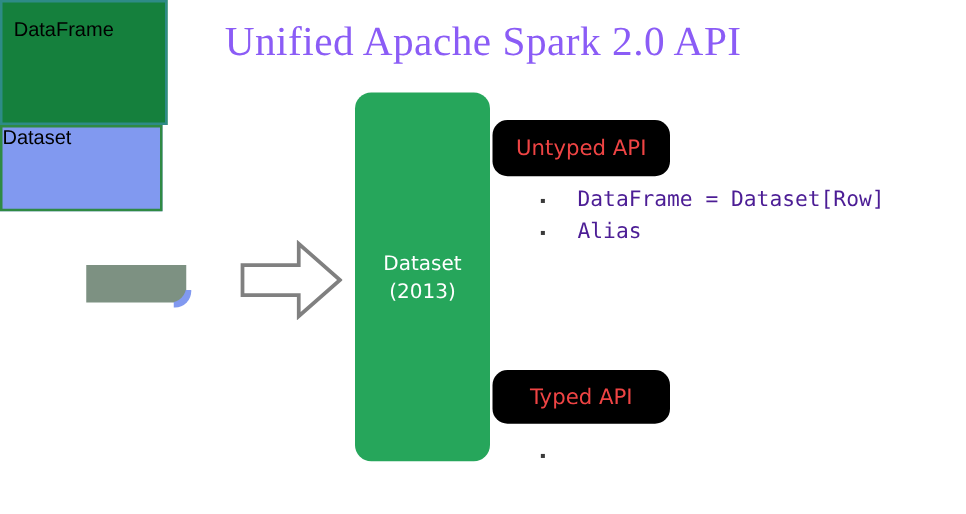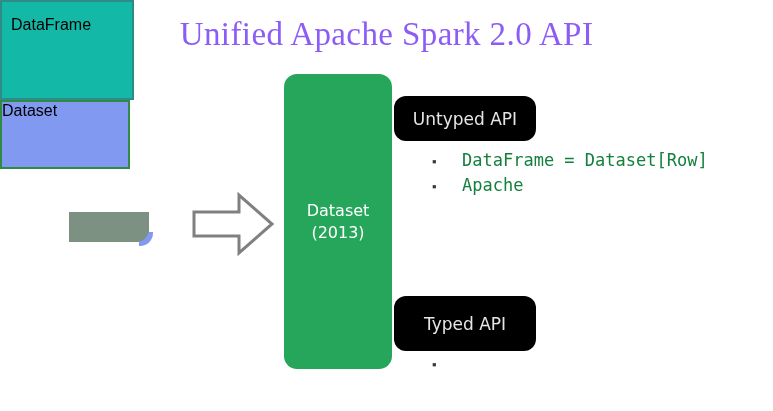--- a/index.html
+++ b/index.html
@@ -30,21 +30,21 @@
     font-weight: 400;
     letter-spacing: 0.4px;
     color: #8b5cf6;
     white-space: pre;
   }
   #dataframe-box {
     left: 30px;
     top: 162px;
     width: 121px;
     height: 82px;
-    background: #14b8a6;
+    background: #15803d;
     border: 2px solid #2e8b87;
     z-index: 2;
     justify-content: flex-start;
     padding-left: 9px;
     align-items: flex-start;
     padding-top: 14px;
   }
   #dataset-box {
     left: 67px;
     top: 210px;
@@ -107,39 +107,39 @@
     font-size: 16px;
     line-height: 1.35;
     z-index: 5;
   }
 
   
   .api-pill {
     position: absolute;
     background: #000000;
     border-radius: 12px;
-    color: #e5e5e5;
+    color: #ef4444;
     display: flex;
     align-items: center;
     justify-content: center;
     font-family: "DejaVu Sans", "Liberation Sans", sans-serif;
     font-size: 17px;
     z-index: 6;
   }
   #untyped-pill {
     left: 394px;
     top: 96px;
     width: 142px;
     height: 45px;
   }
   #typed-pill {
     left: 394px;
     top: 296px;
     width: 142px;
-    height: 55px;
+    height: 43px;
   }
 
   
   .bullet-list {
     position: absolute;
     z-index: 5;
   }
   #untyped-list { left: 432px; top: 148px; }
   #typed-list   { left: 432px; top: 352px; }
 
@@ -151,21 +151,21 @@
   .bullet-dot {
     width: 30px;
     flex: 0 0 30px;
     color: #3a3a3a;
     font-size: 13px;
     line-height: 25px;
   }
   .bullet-text {
     font-family: "DejaVu Sans Mono", "Liberation Mono", monospace;
     font-size: 17px;
-    color: #15803d;
+    color: #4c1d95;
     white-space: pre;
     line-height: 25px;
   }
 </style>
 </head>
 <body>
 
 <div id="slide">
 
   <div id="title">Unified Apache Spark 2.0 API</div>
@@ -193,21 +193,21 @@
     <span>Untyped API</span>
   </div>
 
   <div id="untyped-list" class="bullet-list">
     <div class="bullet-row">
       <span class="bullet-dot">▪</span>
       <span class="bullet-text">DataFrame = Dataset[Row]</span>
     </div>
     <div class="bullet-row">
       <span class="bullet-dot">▪</span>
-      <span class="bullet-text">Apache</span>
+      <span class="bullet-text">Alias</span>
     </div>
   </div>
 
   <div id="typed-pill" class="api-pill">
     <span>Typed API</span>
   </div>
 
   <div id="typed-list" class="bullet-list">
     <div class="bullet-row">
       <span class="bullet-dot">▪</span>

